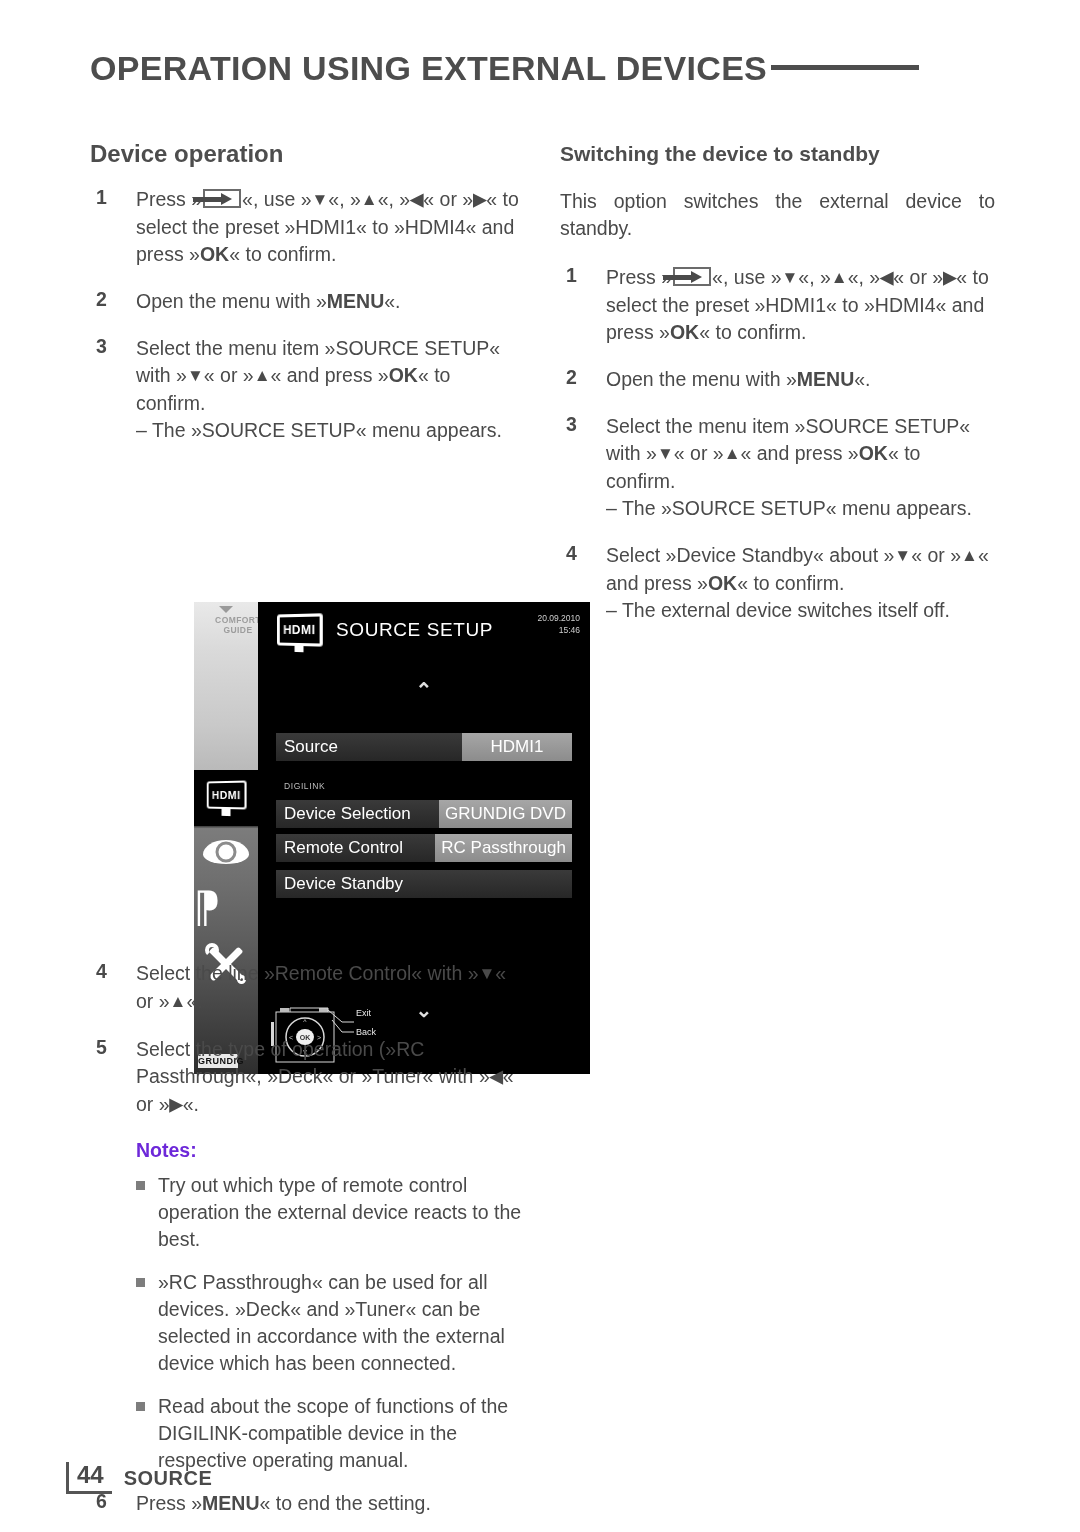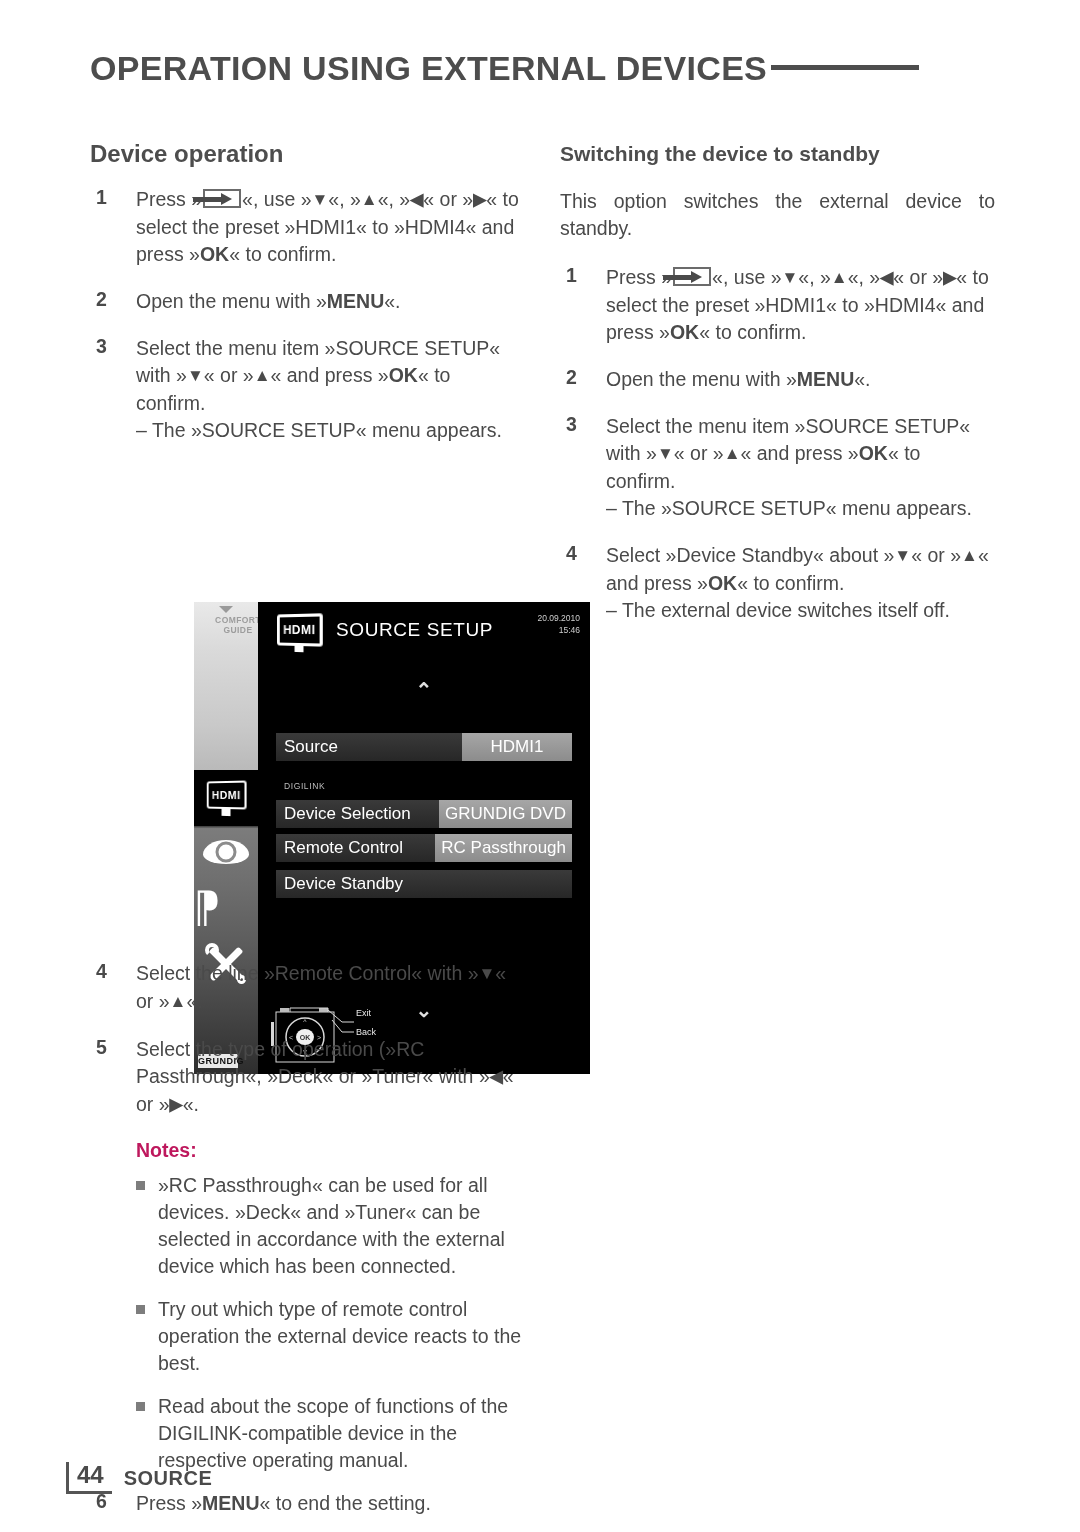--- a/index.html
+++ b/index.html
@@ -48,21 +48,21 @@
   .step { position:relative; padding-left:46px; margin-bottom:20px; }
   .step .num {
     position:absolute; left:6px; top:0;
     font-size:19.5px; font-weight:bold; color:#4a4a4a;
   }
   .step .body { font-size:19.5px; line-height:27px; color:#4a4a4a; }
   .step .body.just { text-align:justify; }
   .step .sub { display:block; }
 
   
-  .notes-head { font-size:19.5px; font-weight:bold; color:#be185d; margin:0 0 10px 46px; }
+  .notes-head { font-size:19.5px; font-weight:bold; color:#6d28d9; margin:0 0 10px 46px; }
   .note { position:relative; padding-left:68px; margin-bottom:16px; }
   .note .bullet {
     position:absolute; left:46px; top:9px;
     width:9px; height:9px; background:#7d7d7d; display:block;
   }
   .note .body { font-size:19.5px; line-height:27px; color:#4a4a4a; text-align:justify; }
 
   
   .k { font-weight:bold; color:#4a4a4a; }
   .chev { font-weight:bold; font-size:17px; color:#4a4a4a; letter-spacing:0; position:relative; top:-1px; }
@@ -333,25 +333,25 @@
 
     <div class="step">
       <span class="num">5</span>
       <span class="body just"><span>Select the type of operation (»RC Passthrough«, »Deck« or »Tuner« with »</span><span class="chev k">◀</span><span>« or »</span><span class="chev k">▶</span><span>«.</span></span>
     </div>
 
     <div class="notes-head">Notes:</div>
 
     <div class="note">
       <span class="bullet"></span>
-      <span class="body">»RC Passthrough« can be used for all devices. »Deck« and »Tuner« can be selected in accordance with the external device which has been connected.</span>
+      <span class="body">Try out which type of remote control operation the external device reacts to the best.</span>
     </div>
     <div class="note">
       <span class="bullet"></span>
-      <span class="body">Try out which type of remote control operation the external device reacts to the best.</span>
+      <span class="body">»RC Passthrough« can be used for all devices. »Deck« and »Tuner« can be selected in accordance with the external device which has been connected.</span>
     </div>
     <div class="note">
       <span class="bullet"></span>
       <span class="body">Read about the scope of functions of the DIGILINK-compatible device in the respective operating manual.</span>
     </div>
 
     <div class="step">
       <span class="num">6</span>
       <span class="body"><span>Press »</span><span class="k">MENU</span><span>« to end the setting.</span></span>
     </div>

